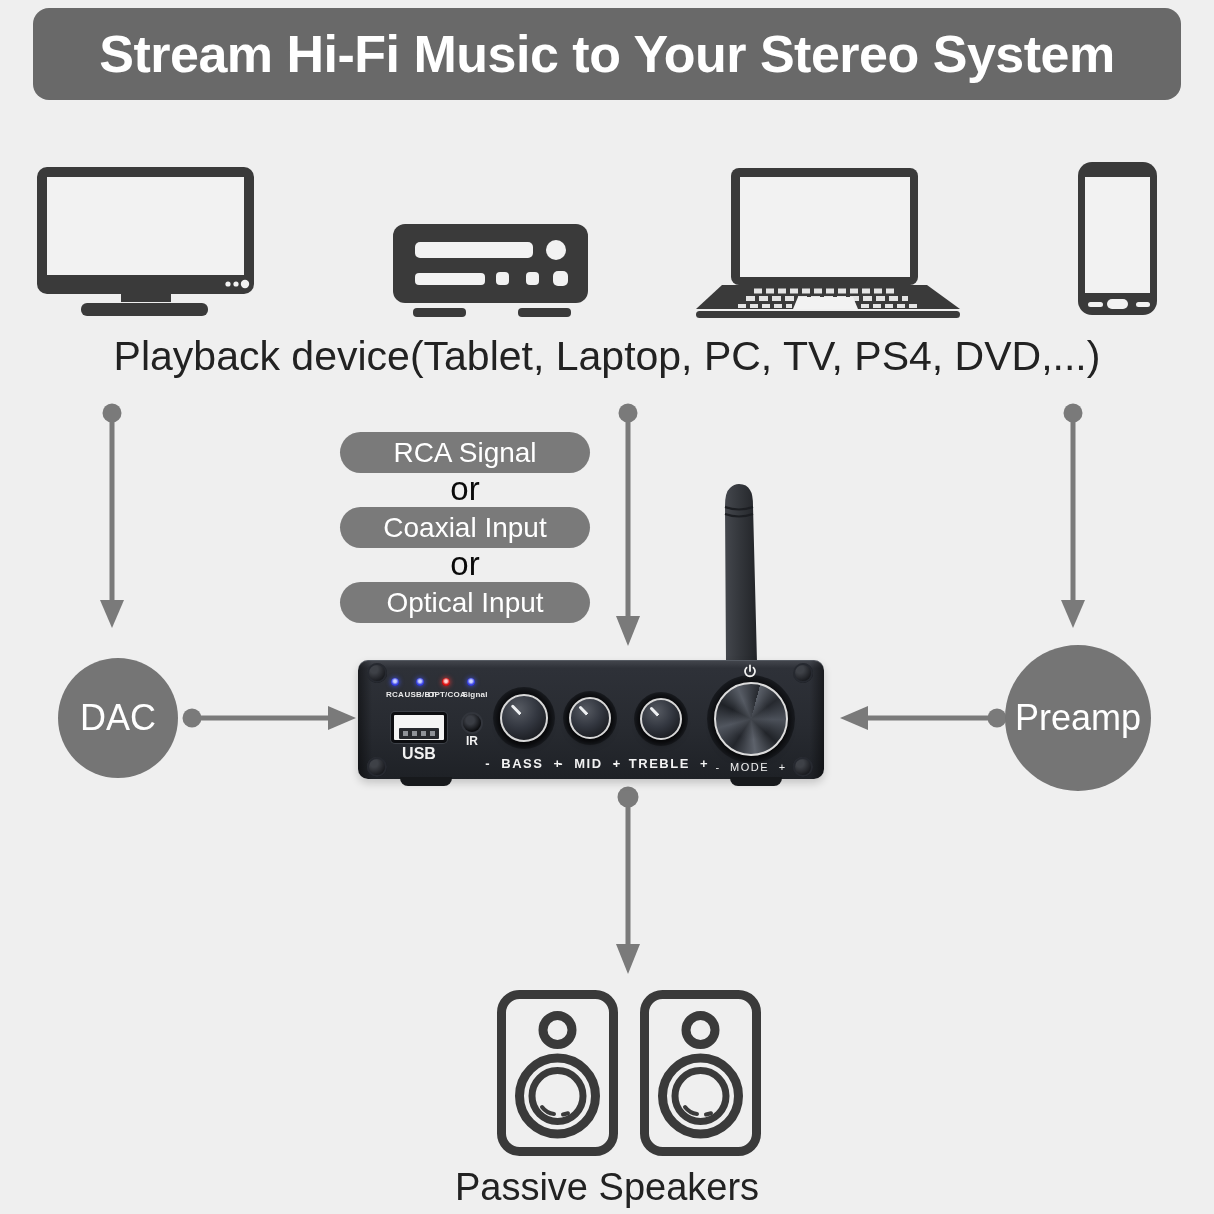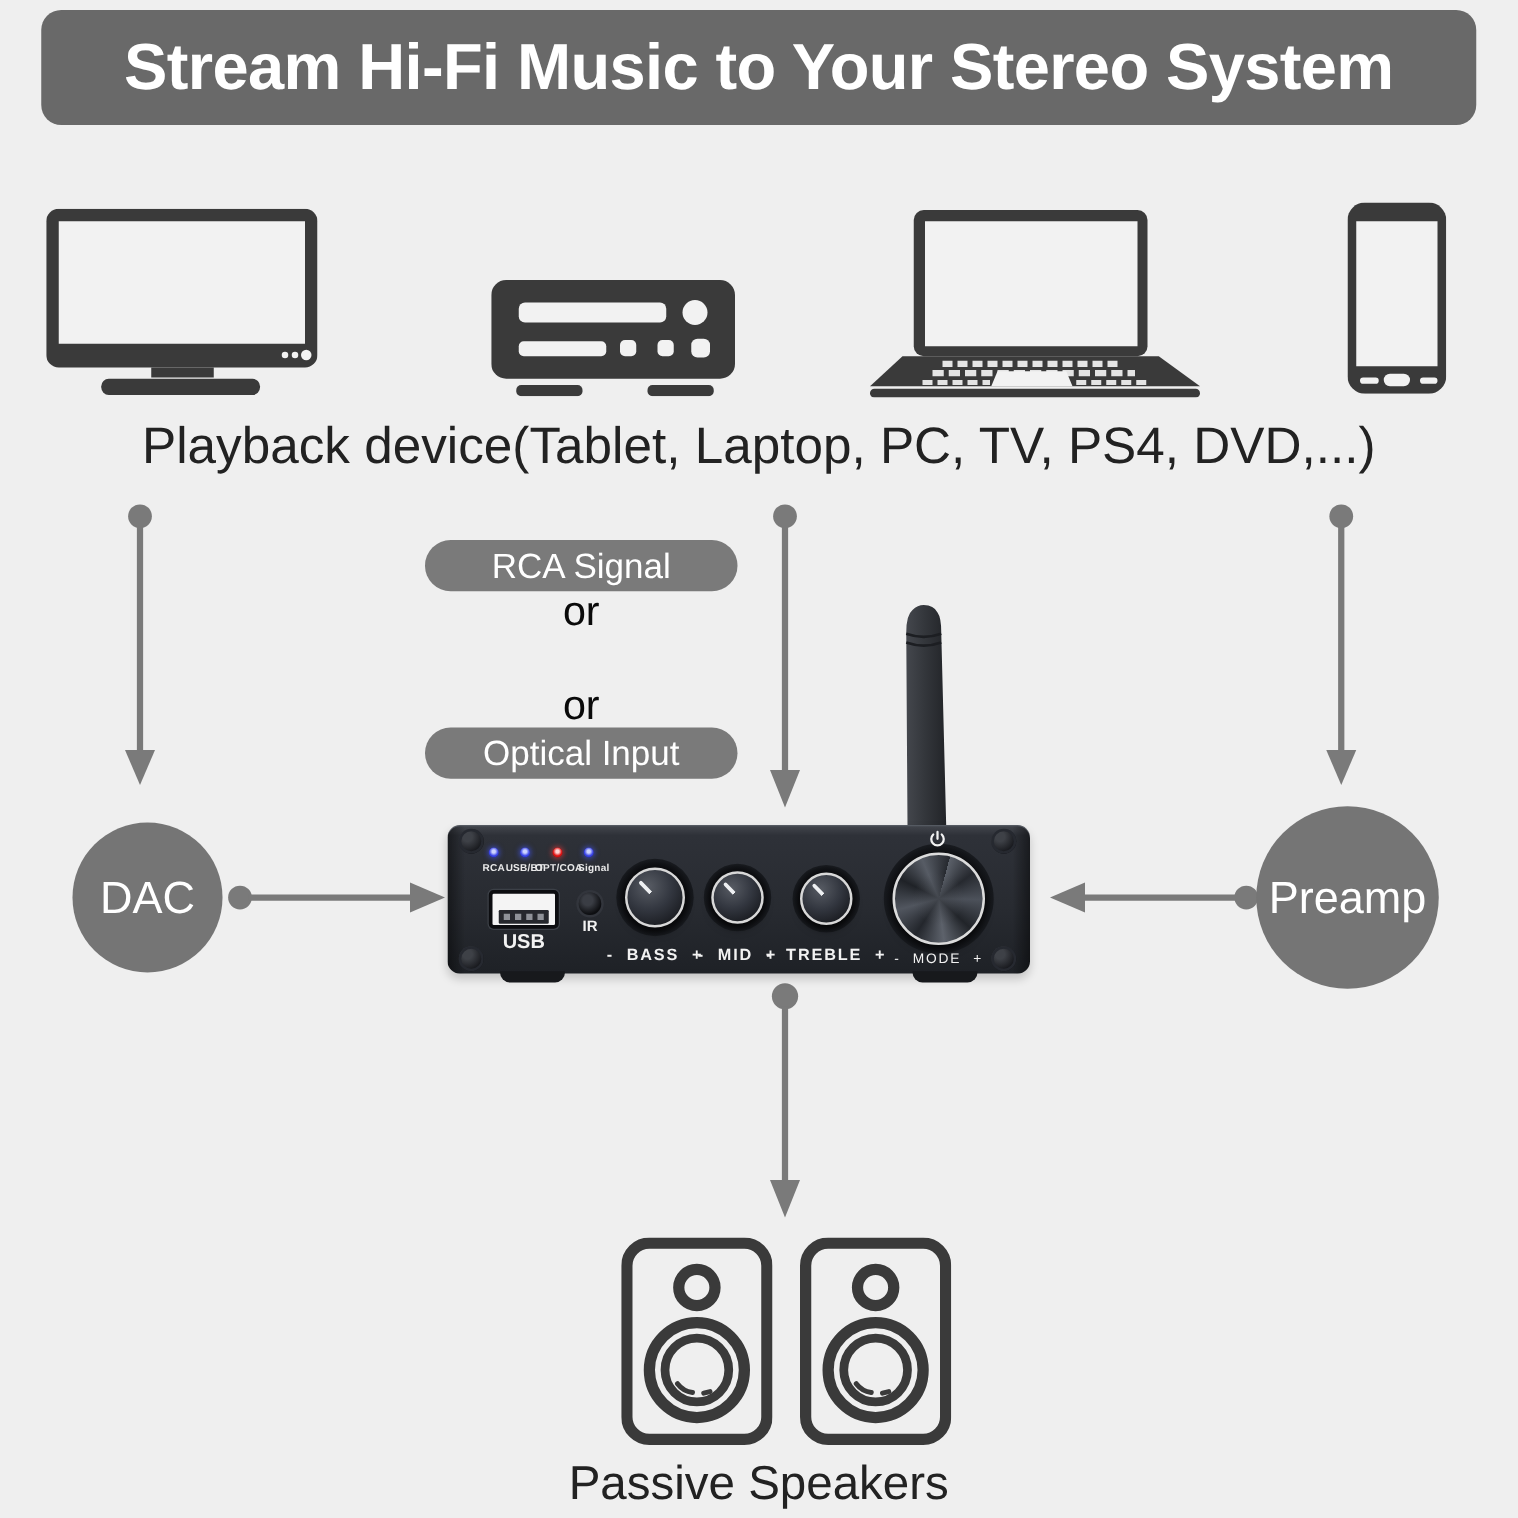--- a/index.html
+++ b/index.html
@@ -165,20 +165,21 @@
     </g>
     <g fill="var(--arrow)" stroke="var(--arrow)">
       <circle cx="628" cy="797" r="10.5" stroke="none"></circle>
       <line x1="628" y1="805" x2="628" y2="946" stroke-width="5"></line>
       <polygon points="616,944 640,944 628,974" stroke="none"></polygon>
     </g>
   </svg>
 
   <div class="pill" style="top:432px">RCA Signal</div>
   <div class="or" style="top:470px">or</div>
+  <div class="pill" style="top:507px">Coaxial Input</div>
   <div class="or" style="top:545px">or</div>
   <div class="pill" style="top:582px">Optical Input</div>
 
   <div class="node node-preamp">
     <span>Preamp</span>
   </div>
   <div class="node node-dac">
     <span>DAC</span>
   </div>
 

